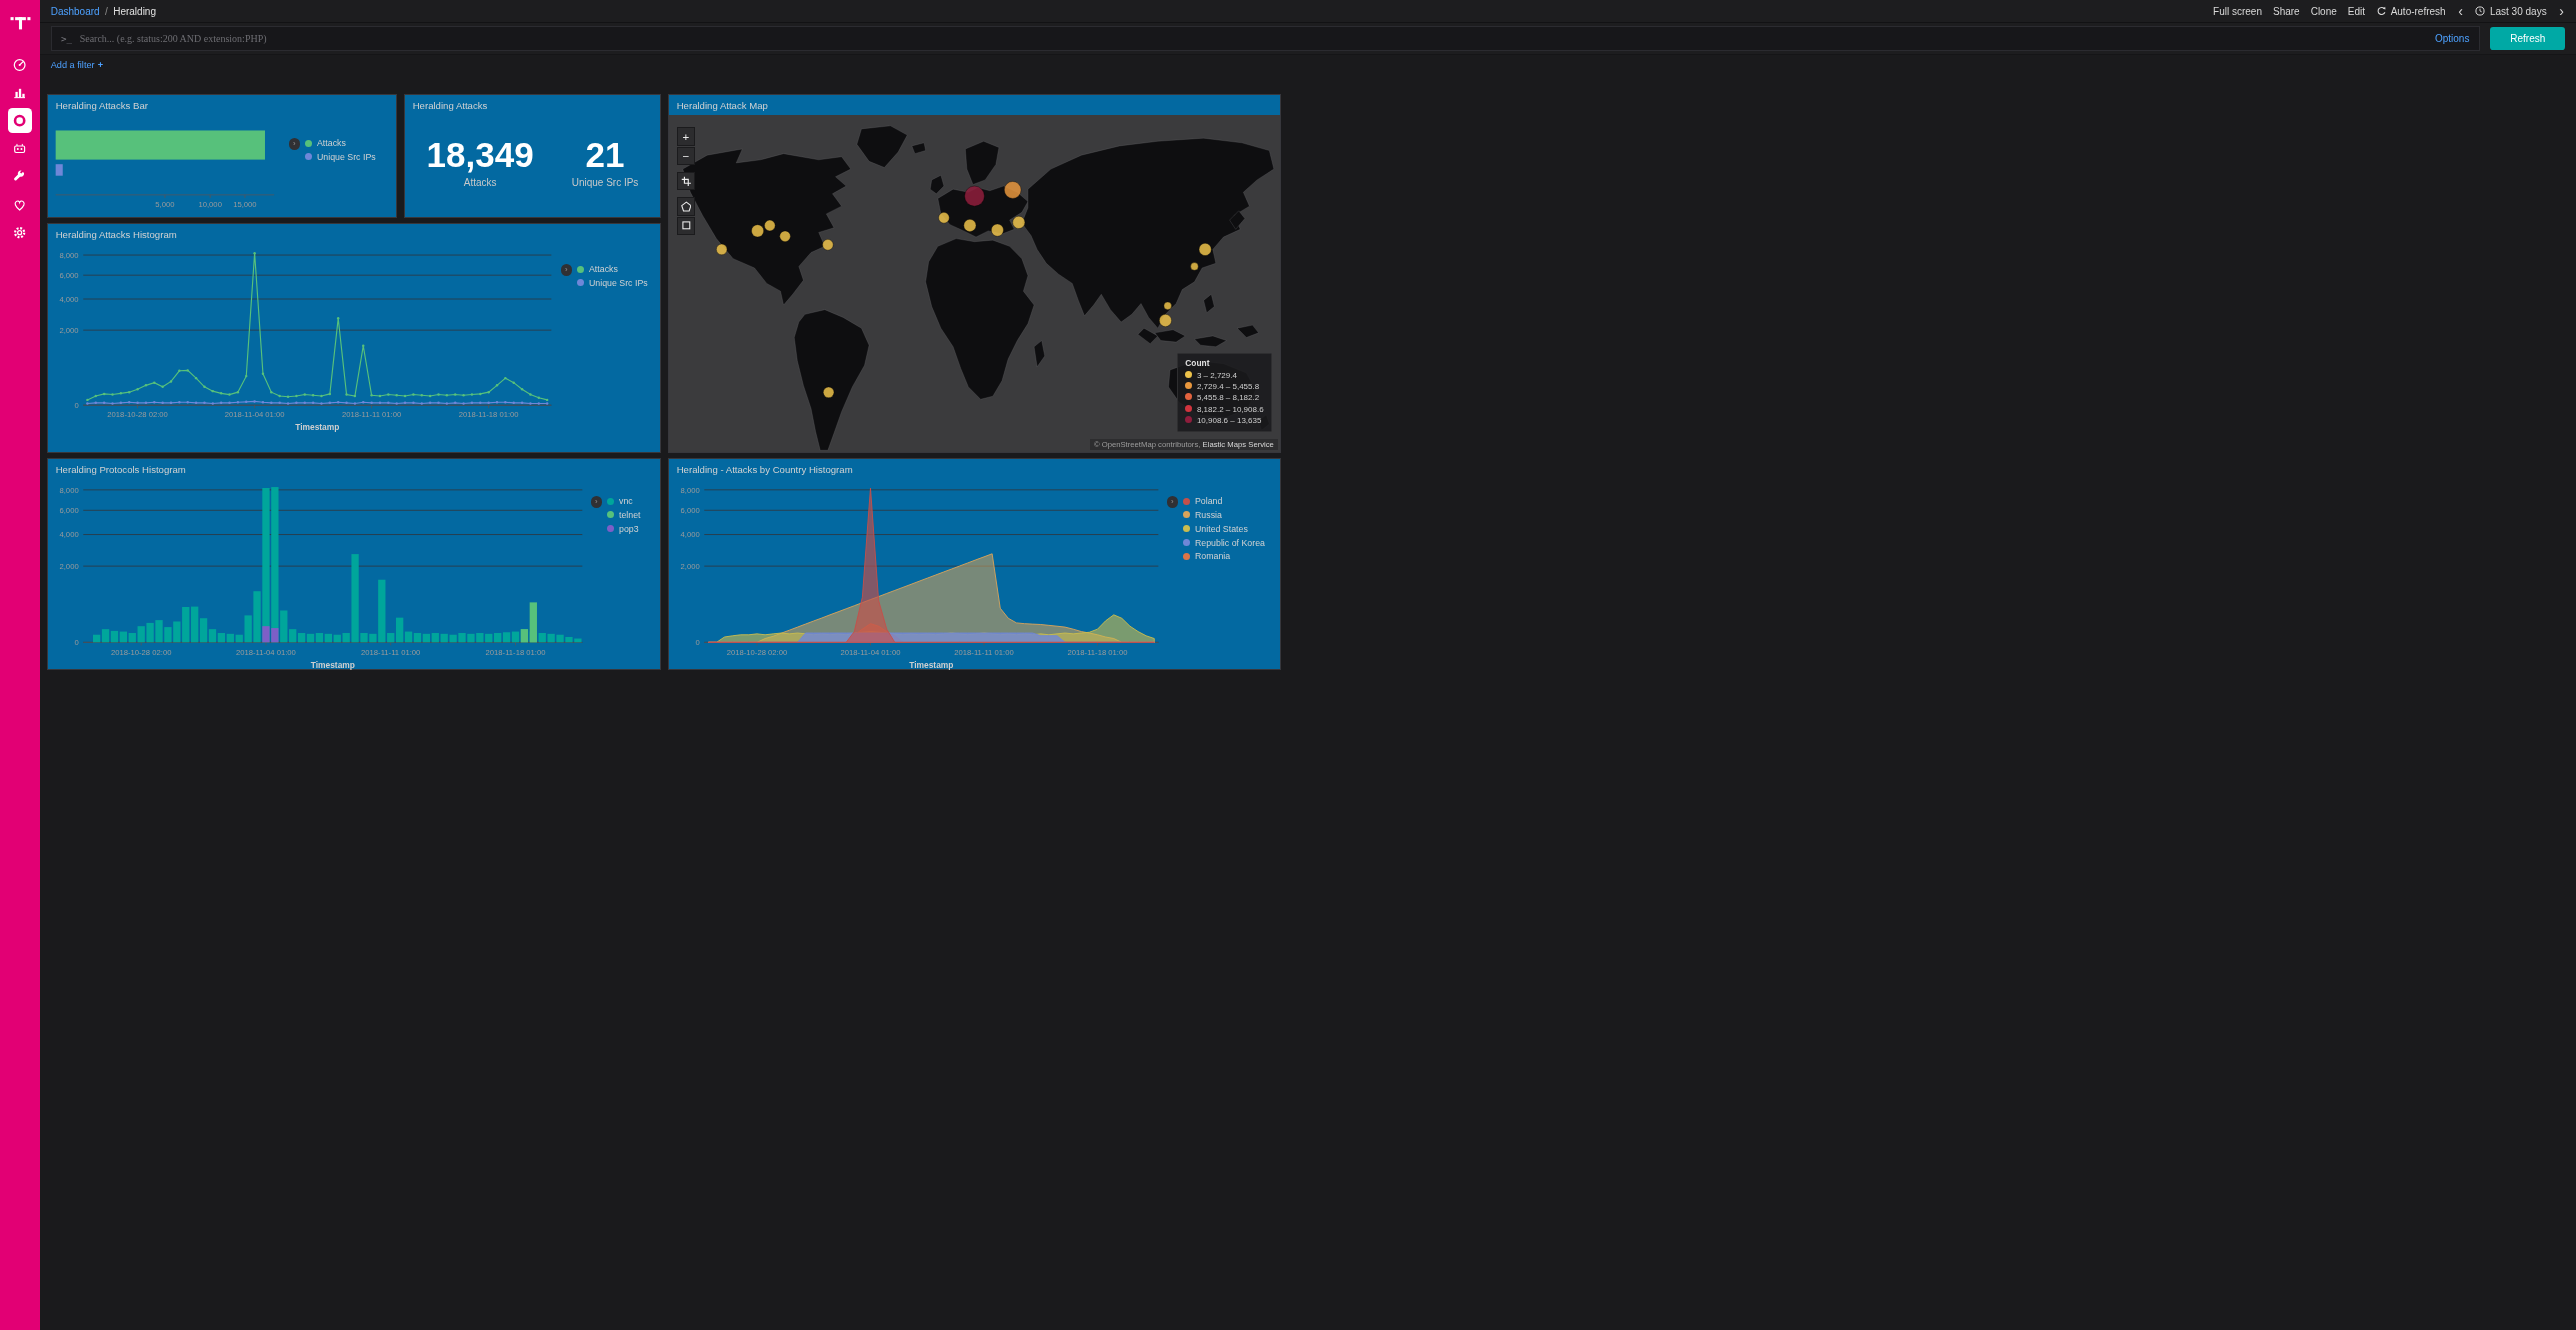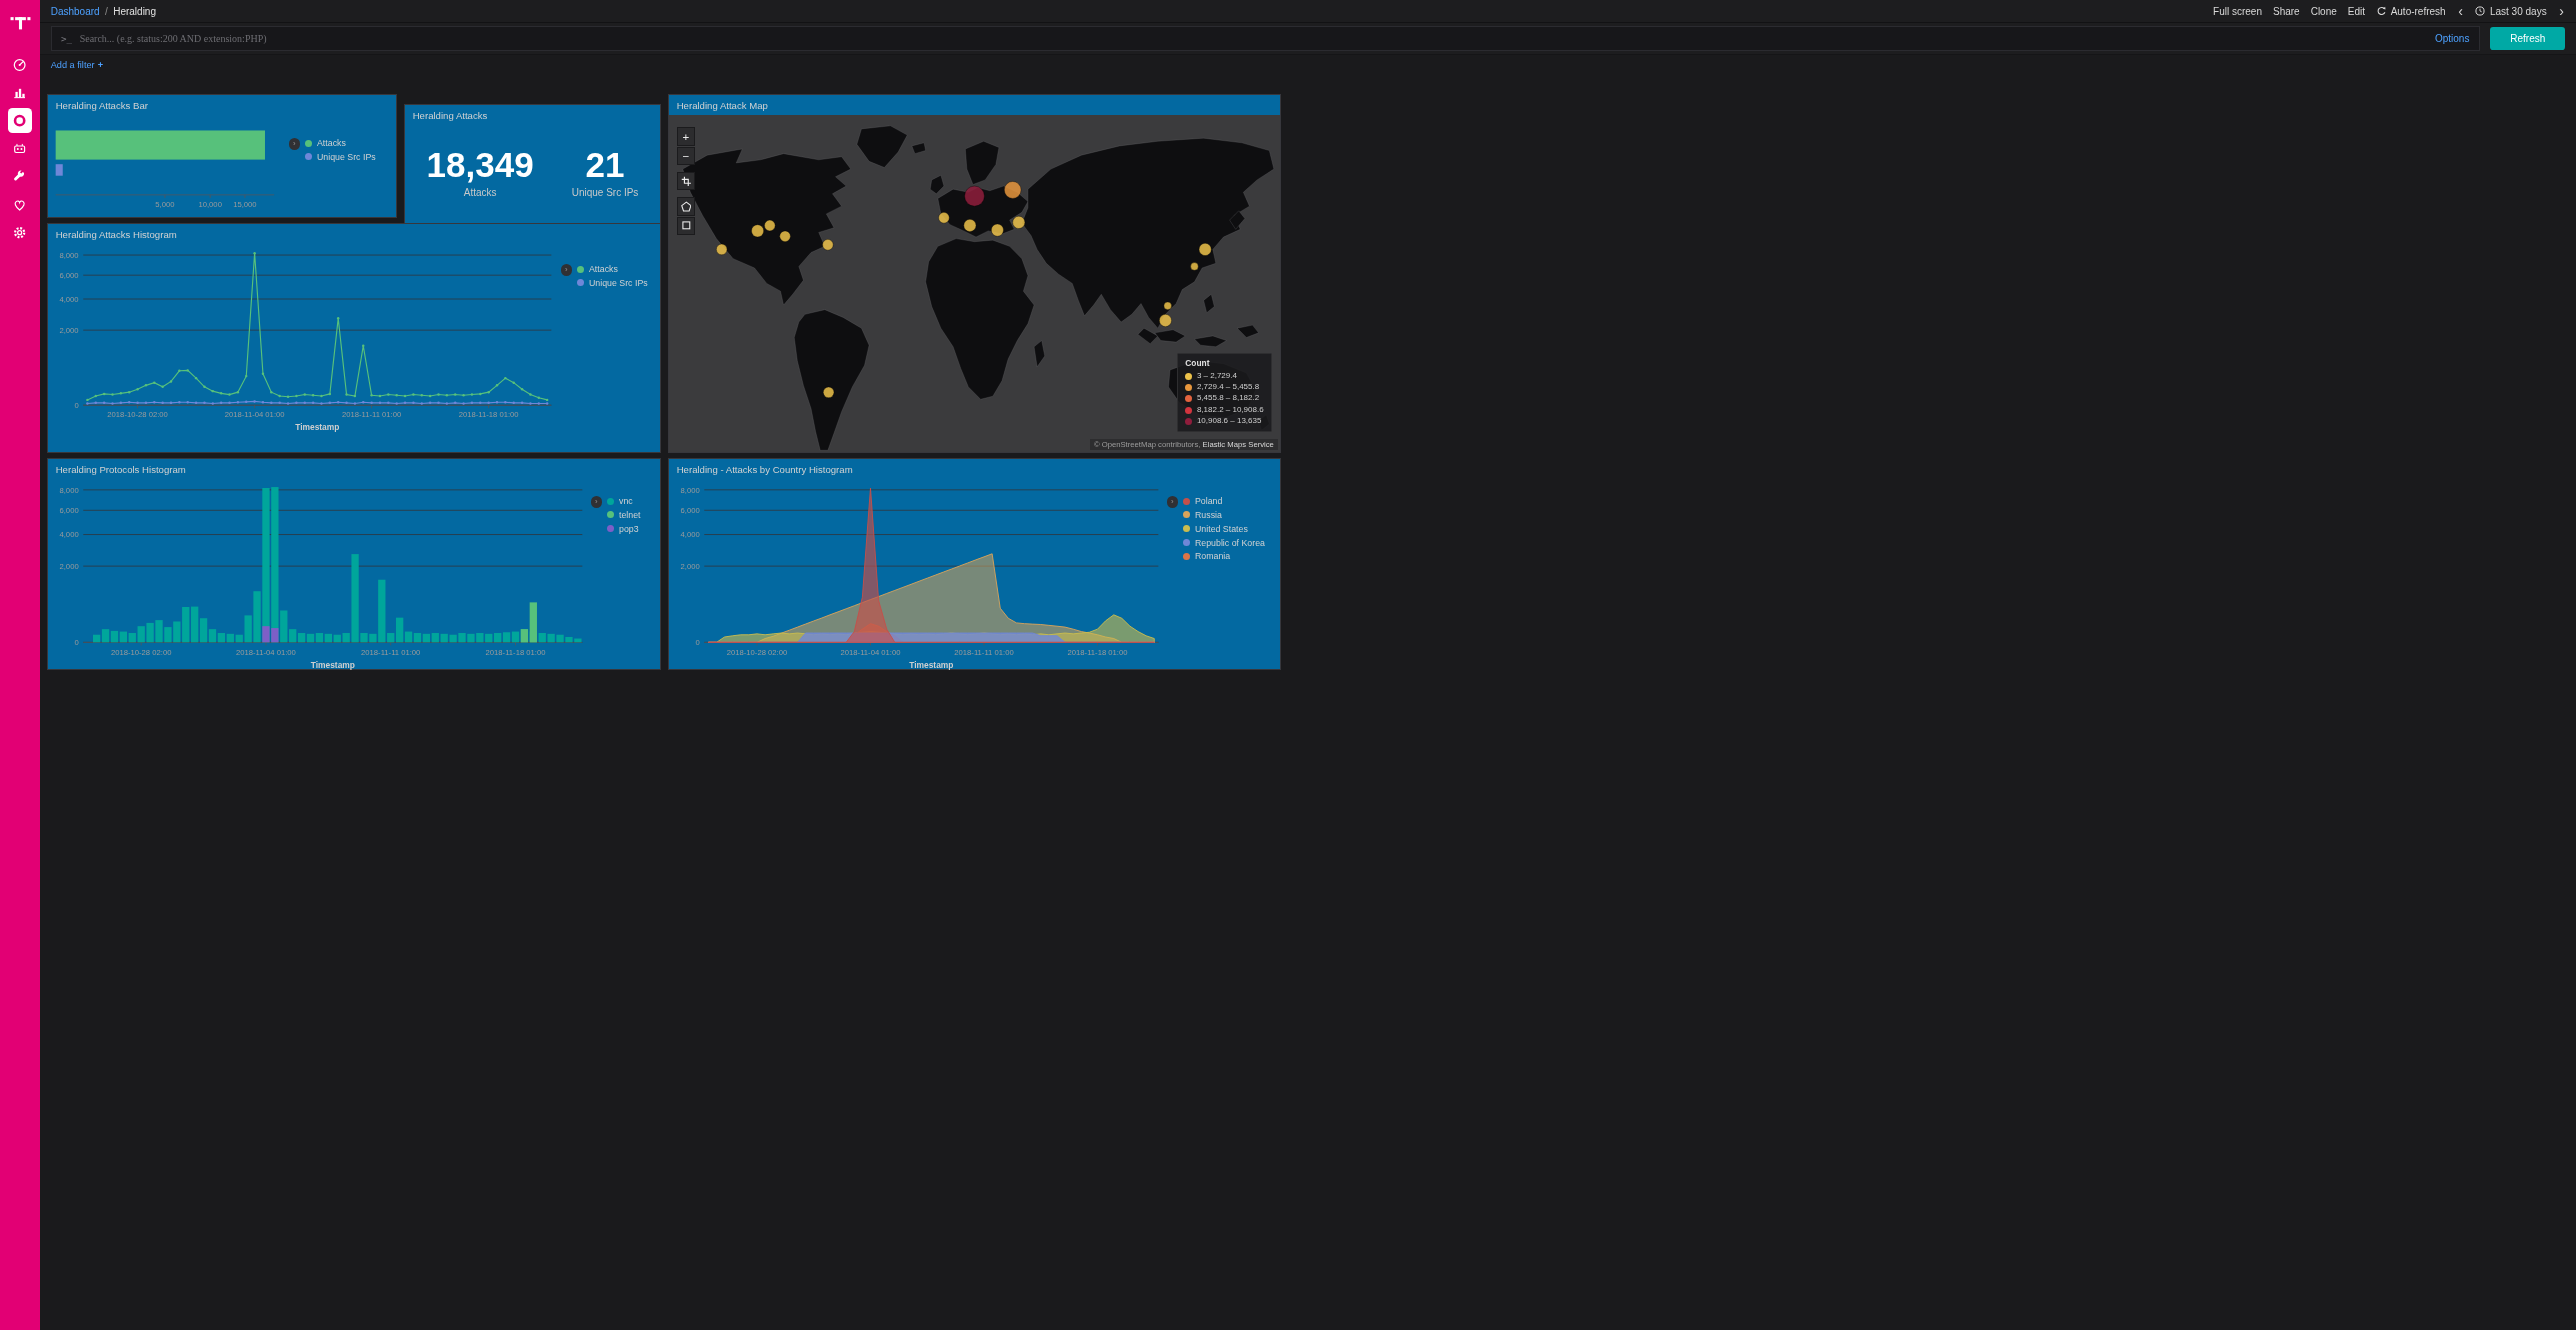--- a/index.html
+++ b/index.html
@@ -32,21 +32,21 @@
 .filterbar{height:20px;display:flex;align-items:center;padding:1.5px 10.7px;background:#1a1a1c}
 .add-filter{color:#4da1ff;font-size:9.2px;cursor:pointer}
 .add-plus{font-weight:bold;margin-left:3.1px}
 
 .dash{position:absolute;top:75px;left:0;right:0;bottom:0;overflow:hidden}
 .panel{position:absolute;background:#0369a1;border:0.8px solid #37373c;display:flex;flex-direction:column}
 .panel-title{font-size:9.6px;color:#d2d2d2;padding:4.6px 7.7px;flex:0 0 18.4px}
 .panel-body{flex:1;display:flex;min-height:0;min-width:0}
 .chart{flex:1;min-width:0;position:relative}
 #p-bar{left:7px;top:19px;width:350px;height:124px}
-#p-metric{left:364px;top:29px;width:257px;height:124px}
+#p-metric{left:364px;top:19px;width:257px;height:124px}
 #p-map{left:628px;top:19px;width:613px;height:359px}
 #p-hist{left:7px;top:148px;width:614px;height:230px}
 #p-proto{left:7px;top:383px;width:614px;height:212px}
 #p-country{left:628px;top:383px;width:613px;height:212px}
 
 .legend{flex:0 0 auto;display:flex;align-items:flex-start;padding:18.4px 6.1px 0 1.5px;gap:5.4px}
 .legend-toggle{width:11.5px;height:11.5px;border-radius:50%;background:#303034;color:#9a9a9a;font-size:7.7px;display:flex;align-items:center;justify-content:center;cursor:pointer;flex:0 0 auto}
 .legend-items{display:flex;flex-direction:column;gap:3.8px}
 .legend-item{display:flex;align-items:center;gap:4.6px;cursor:pointer}
 .legend-dot{width:7px;height:7px;border-radius:50%;flex:0 0 auto}
@@ -57,21 +57,21 @@
 .metric-value{font-size:35px;font-weight:bold;color:#fff;line-height:1.1}
 .metric-label{font-size:10px;color:#c9c9c9;margin-top:2.3px}
 
 .mapwrap{flex:1;position:relative;overflow:hidden;background:#3b3b3d}
 .map-svg{position:absolute;left:0;top:0;width:100%;height:100%}
 .map-controls{position:absolute;left:7.7px;top:12.3px;display:flex;flex-direction:column;gap:7px;z-index:5}
 .mc-group{display:flex;flex-direction:column;gap:0.8px}
 .mc-btn{width:18.4px;height:18.4px;background:#2c2c2e;border:0.8px solid #1b1b1d;color:#ededed;display:flex;align-items:center;justify-content:center;font-size:11.5px;cursor:pointer}
 .map-legend{position:absolute;right:7.7px;bottom:20px;background:rgba(26,26,28,.85);padding:4.6px 7.7px 6.1px;z-index:5;border-radius:1.5px;border:0.8px solid #2e2e30}
 .map-legend-title{font-size:8.4px;color:#e0e0e0;font-weight:bold;margin-bottom:1.5px}
-.map-legend-item{display:flex;align-items:flex-end;gap:4.6px;margin-top:2.3px}
+.map-legend-item{display:flex;align-items:flex-start;gap:4.6px;margin-top:2.3px}
 .map-legend-dot{width:7px;height:7px;border-radius:50%;flex:0 0 auto}
 .map-legend-label{font-size:8px;color:#cfcfcf;white-space:nowrap}
 .map-attr{position:absolute;right:2.3px;bottom:2.3px;font-size:7.7px;color:#9c9c9c;z-index:5;background:rgba(40,40,42,.7);padding:0.8px 3.8px;white-space:nowrap}
 .map-attr .svc{color:#d8d8d8}
 </style>
 </head>
 <body>
 
 <div class="sidebar">
   <div class="sb-logo">

